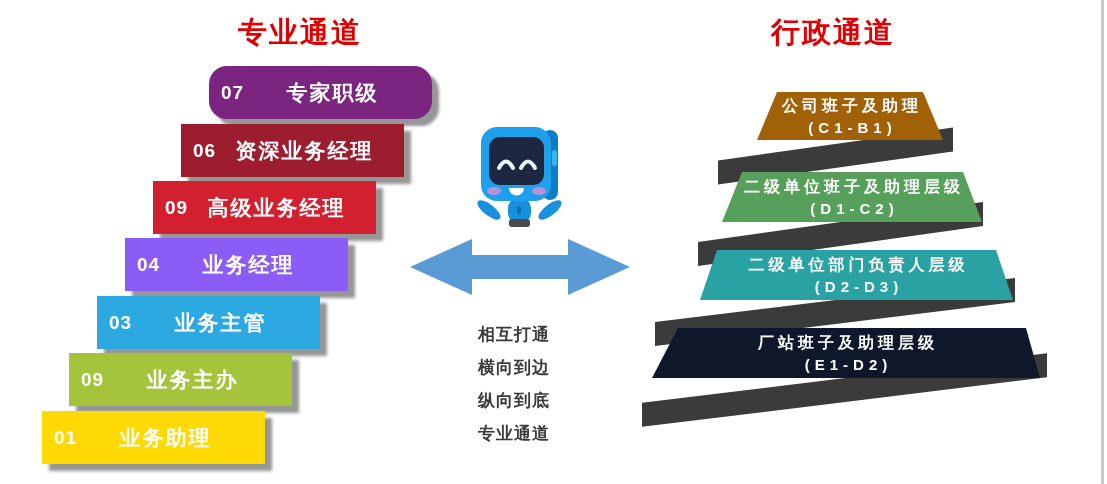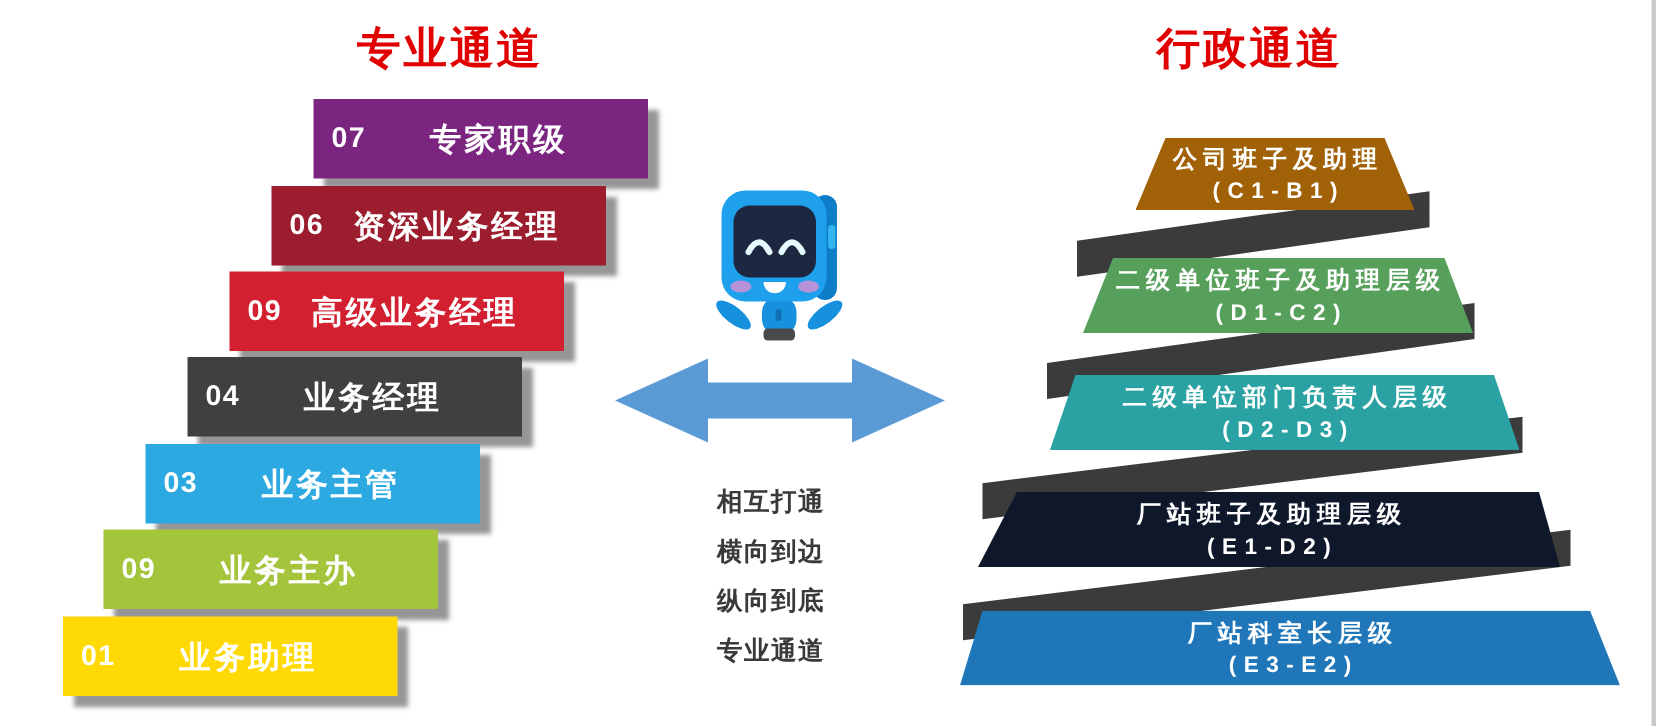--- a/index.html
+++ b/index.html
@@ -25,21 +25,21 @@
   }
   .bar .num {
     position:absolute; left:12px; top:50%; transform:translateY(-50%);
     color:#fff; font-weight:bold; font-size:19px; letter-spacing:1px;
   }
   .bar .lbl {
     position:absolute; left:0; right:0; top:50%; transform:translateY(-50%);
     text-align:center; color:#fff; font-weight:bold; font-size:21px;
     letter-spacing:2px; padding-left:24px;
   }
-  .lv0 { left:209px; top:66px;  }
+  .lv0 { left:209px; top:66px;border-radius:18px;  }
   .lv1 { left:181px; top:124px; }
   .lv2 { left:153px; top:181px; }
   .lv3 { left:125px; top:238px; }
   .lv4 { left:97px;  top:296px; }
   .lv5 { left:69px;  top:353px; }
   .lv6 { left:42px;  top:411px; }
 
   
   .robot { position:absolute; left:476px; top:124px; width:90px; height:106px; }
   .bridge-arrow { position:absolute; left:410px; top:238px; width:220px; height:58px; }
@@ -87,21 +87,21 @@
     <span class="lbl">专家职级</span>
   </div>
   <div class="bar lv1" style="background-color: rgb(156, 29, 46);">
     <span class="num">06</span>
     <span class="lbl">资深业务经理</span>
   </div>
   <div class="bar lv2" style="background-color: rgb(211, 32, 48);">
     <span class="num">09</span>
     <span class="lbl">高级业务经理</span>
   </div>
-  <div class="bar lv3" style="background-color: #404040;">
+  <div class="bar lv3" style="background-color: #8b5cf6;">
     <span class="num">04</span>
     <span class="lbl">业务经理</span>
   </div>
   <div class="bar lv4" style="background-color: rgb(43, 169, 224);">
     <span class="num">03</span>
     <span class="lbl">业务主管</span>
   </div>
   <div class="bar lv5" style="background-color: rgb(163, 196, 59);">
     <span class="num">09</span>
     <span class="lbl">业务主办</span>
@@ -167,20 +167,16 @@
       <div class="range">(D1-C2)</div>
     </div>
     <div class="tier t2" style="background-color: rgb(42, 161, 162);">
       <div class="name">二级单位部门负责人层级</div>
       <div class="range">(D2-D3)</div>
     </div>
     <div class="tier t3" style="background-color: #0f172a;">
       <div class="name">厂站班子及助理层级</div>
       <div class="range">(E1-D2)</div>
     </div>
-    <div class="tier t4" style="background-color: rgb(31, 118, 184);">
-      <div class="name">厂站科室长层级</div>
-      <div class="range">(E3-E2)</div>
-    </div>
   </div>
 
   <div class="slide-border-right"></div>
 </div>
 
 </body></html>

